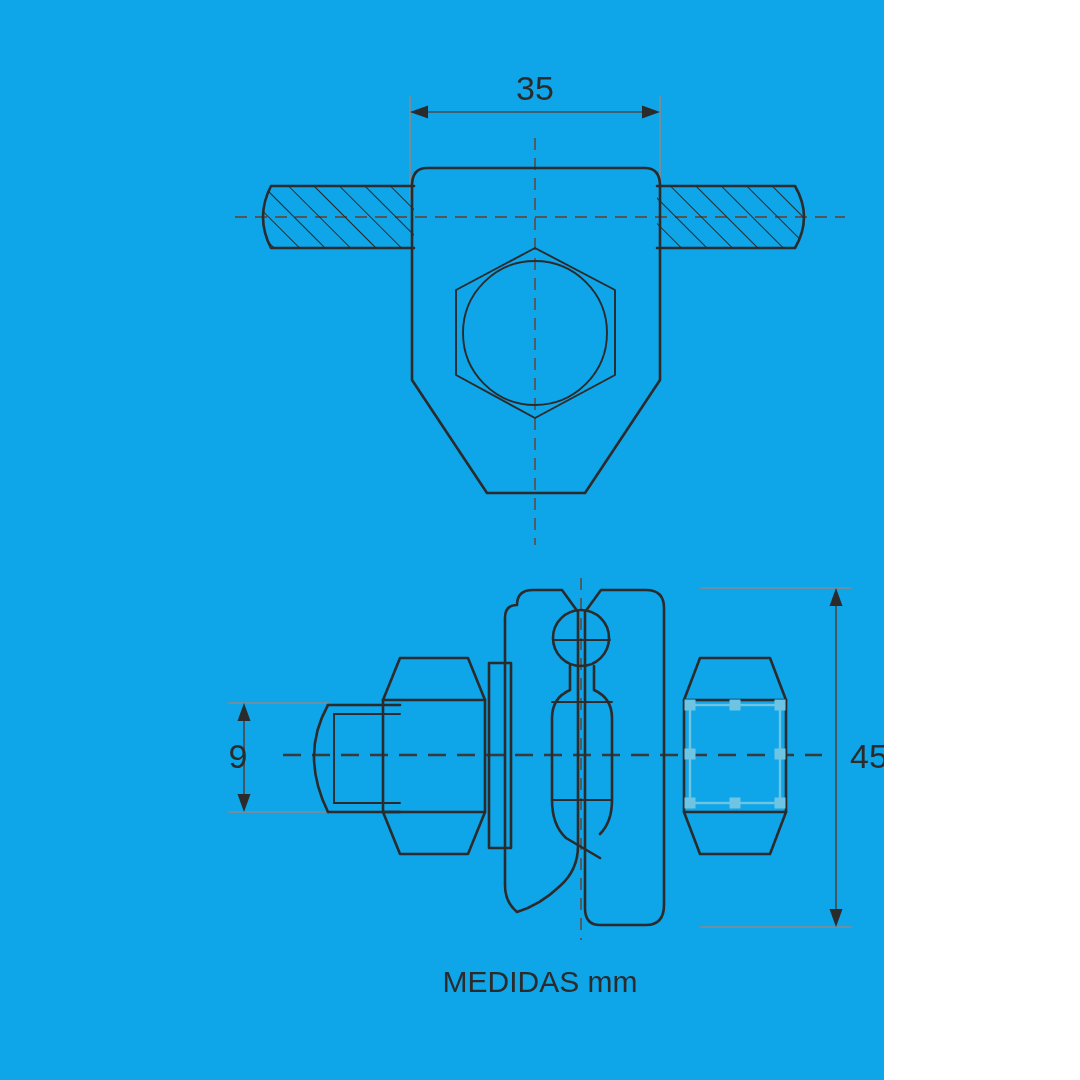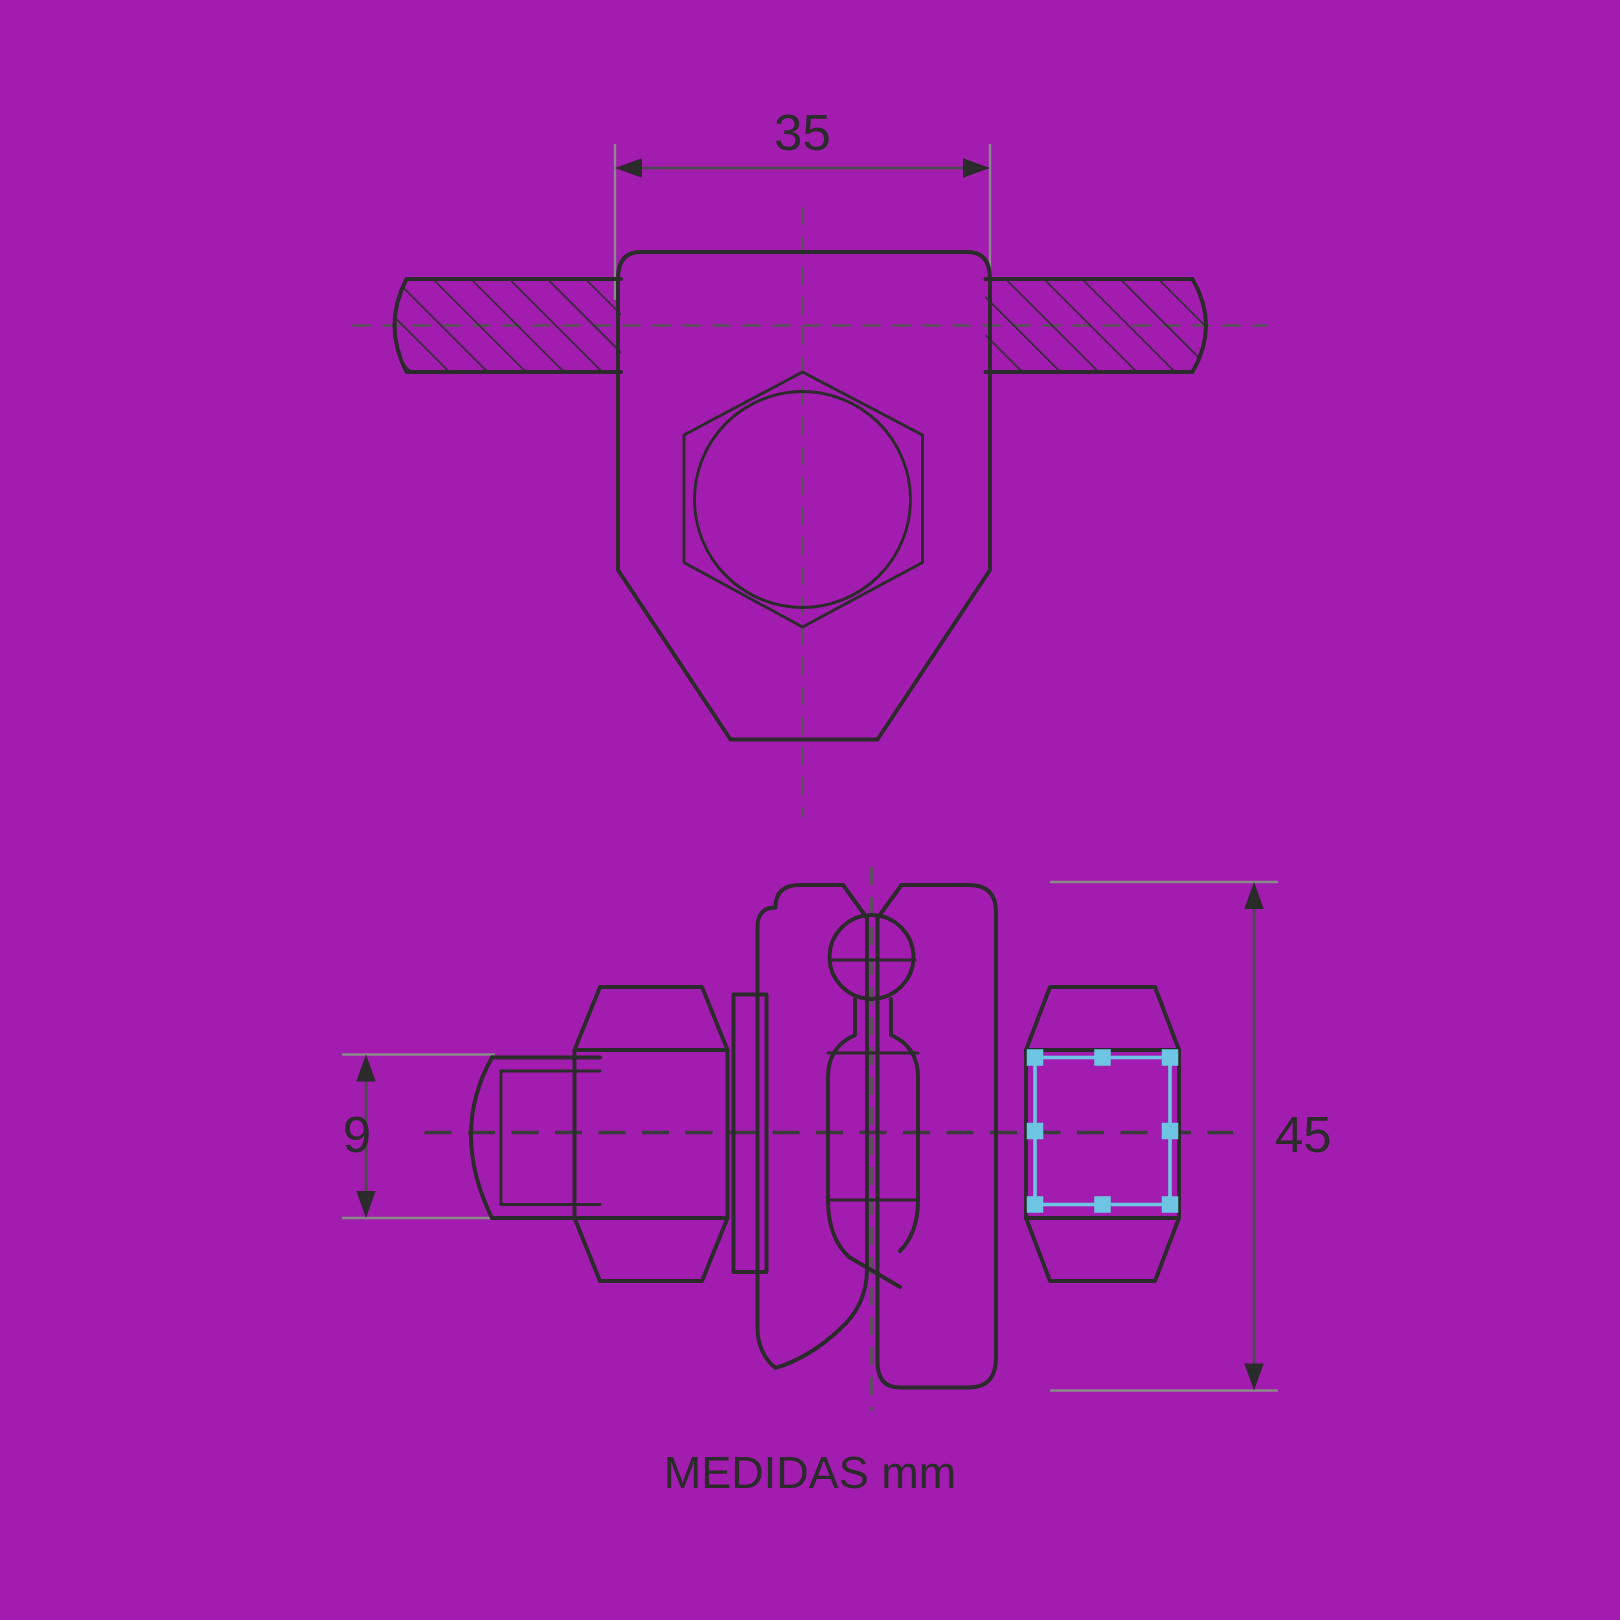--- a/index.html
+++ b/index.html
@@ -6,23 +6,23 @@
   html, body {
     margin: 0;
     padding: 0;
     background: #ffffff;
   }
   body {
     font-family: "Liberation Sans", sans-serif;
   }
   #page {
     position: relative;
-    width: 1080px;
+    width: 884px;
     height: 1080px;
-    background: #a21caf;
+    background: #0ea5e9;
     overflow: hidden;
   }
   #drawing {
     position: absolute;
     left: 0;
     top: 0;
     width: 1080px;
     height: 1080px;
   }
   .dim-text {

